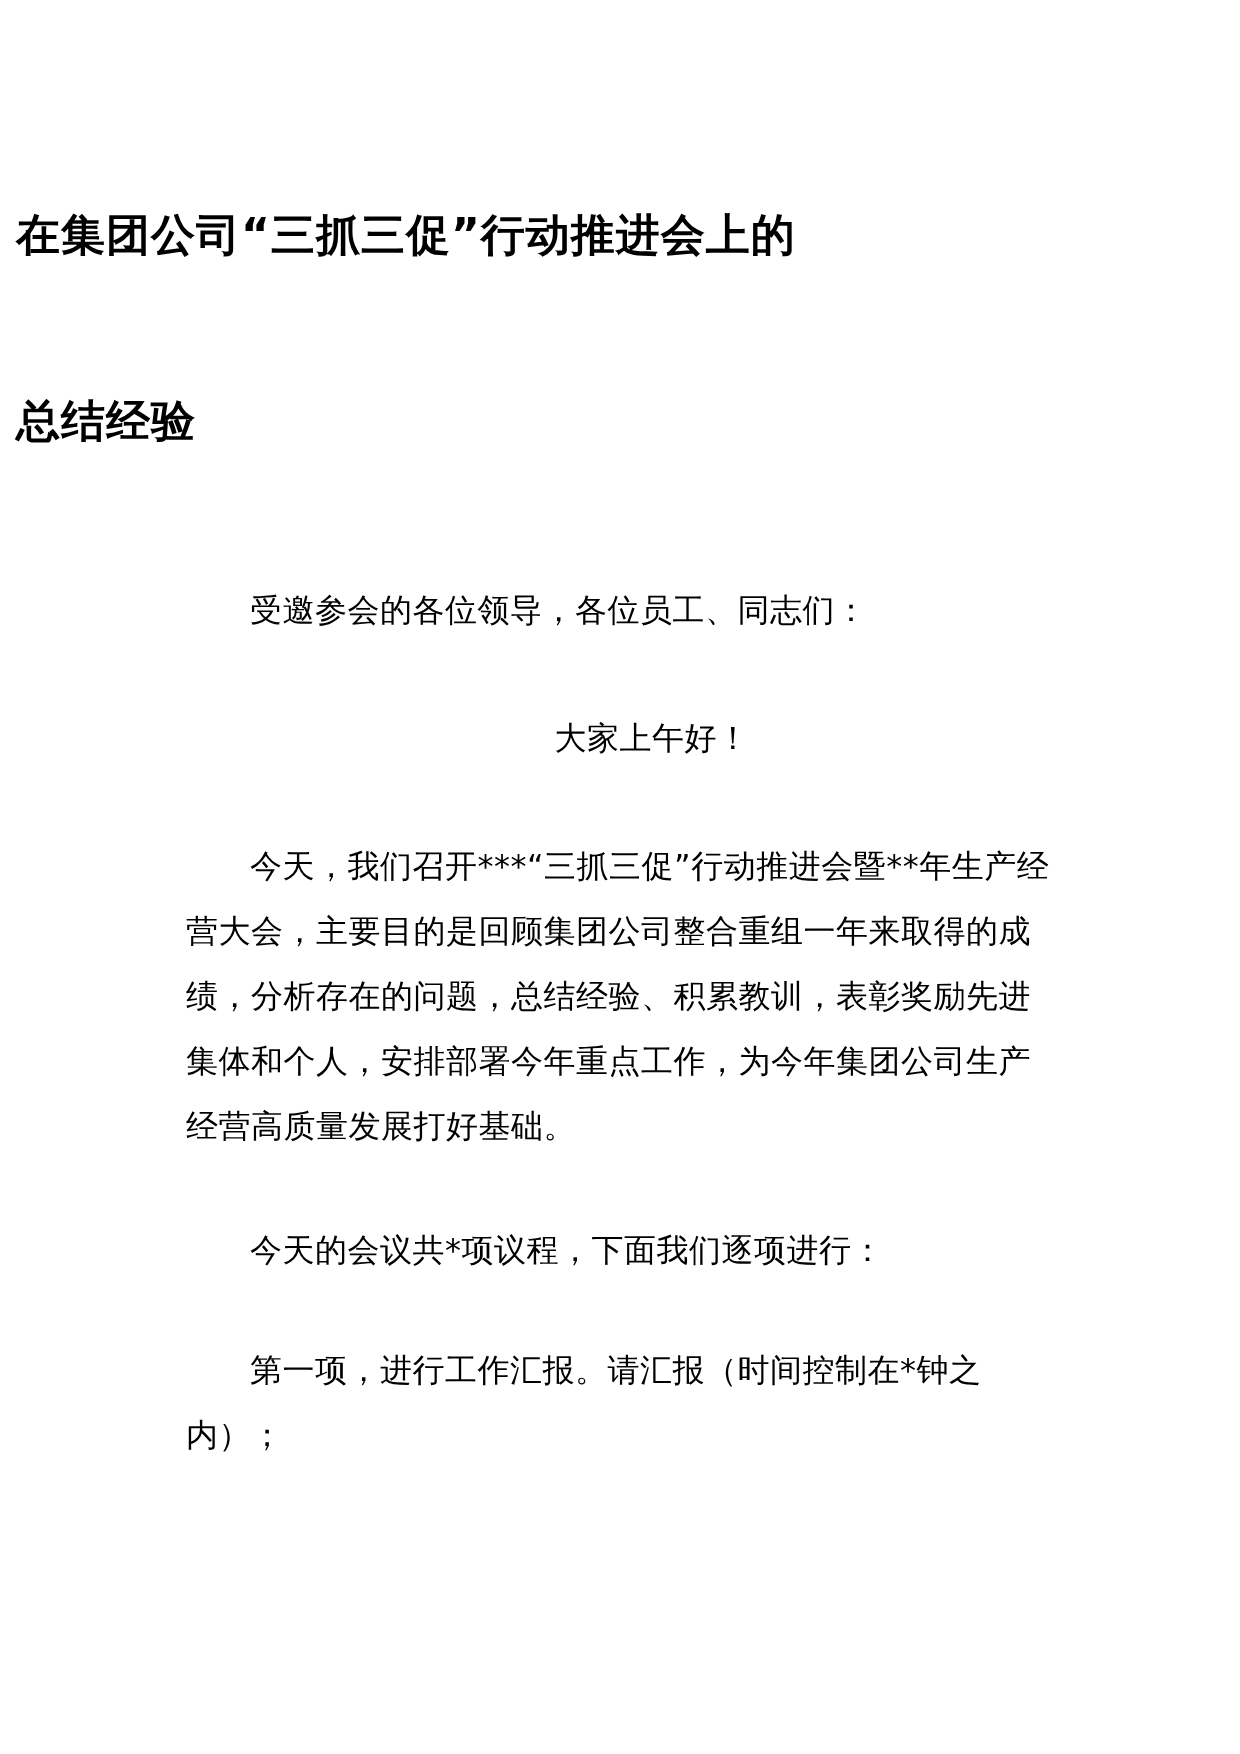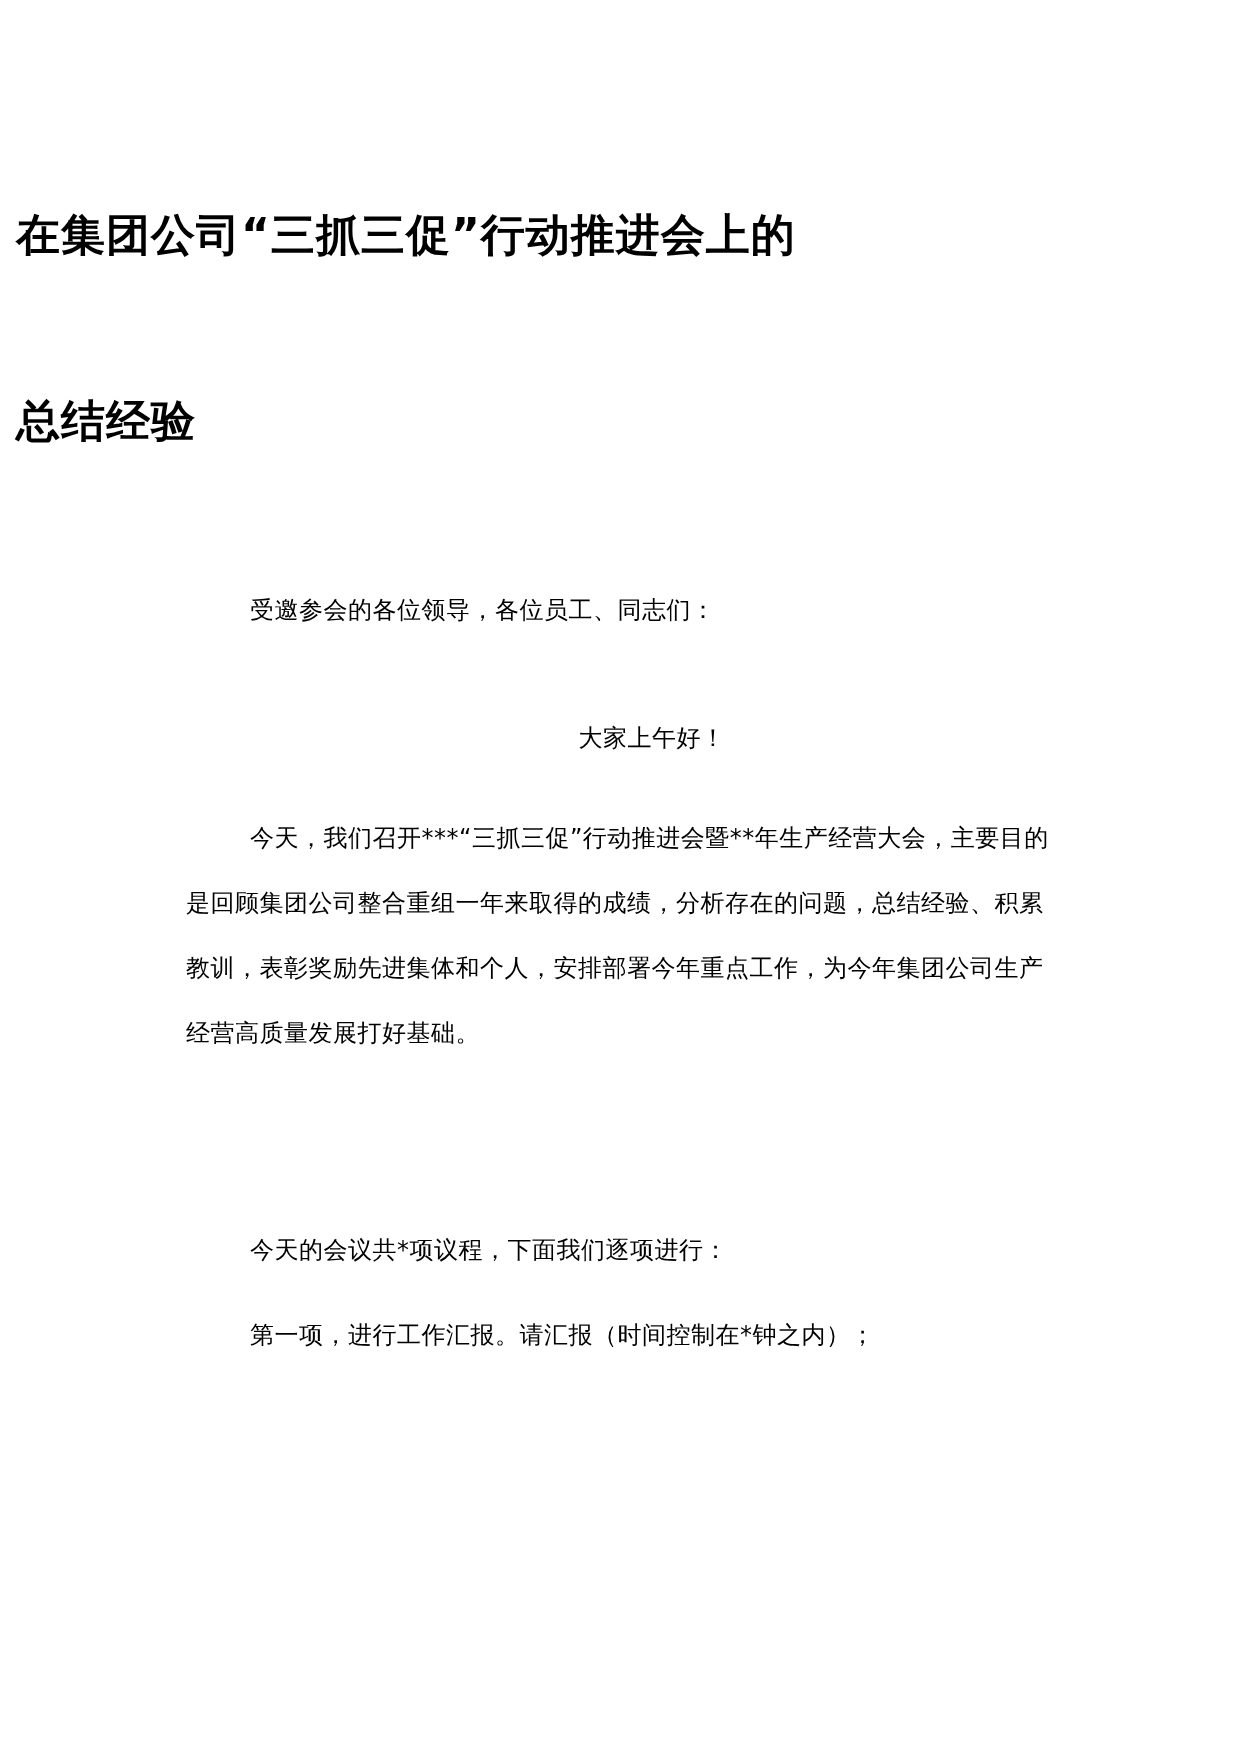--- a/index.html
+++ b/index.html
@@ -2,29 +2,29 @@
 <html><head>
   <meta charset="utf-8">
   <style>
     html, body { margin: 0; padding: 0; background: #ffffff; }
     body { width: 1240px; height: 1754px; position: relative; overflow: hidden;
            font-family: "DejaVu Sans", "Liberation Sans", sans-serif; color: #000; }
     .title { position: absolute; left: 16px; width: 1240px; text-align: left;
              font-weight: bold; font-size: 44px; letter-spacing: 1px; }
     .t1 { top: 206px; }
     .t2 { top: 392px; }
-    .para { position: absolute; left: 186px; width: 868px; font-size: 24px;
+    .para { position: absolute; left: 186px; width: 868px; font-size: 32px;
             line-height: 65px; letter-spacing: 0.5px; }
     .para .ind { display: inline-block; width: 64px; }
   </style>
 </head>
 <body>
 
 <div>
   <div class="title t1">在集团公司“三抓三促”行动推进会上的</div>
   <div class="title t2">总结经验</div>
 
   <div class="para" style="top:578px;"><span class="ind"></span><span>受邀参会的各位领导，各位员工、同志们：</span></div>
   <div class="para" style="top:706px;text-align:center;"><span class="ind"></span><span>大家上午好！</span></div>
-  <div class="para" style="top:806px;"><span class="ind"></span><span>今天，我们召开***“三抓三促”行动推进会暨**年生产经营大会，主要目的是回顾集团公司整合重组一年来取得的成绩，分析存在的问题，总结经验、积累教训，表彰奖励先进集体和个人，安排部署今年重点工作，为今年集团公司生产经营高质量发展打好基础。</span></div>
+  <div class="para" style="top:834px;"><span class="ind"></span><span>今天，我们召开***“三抓三促”行动推进会暨**年生产经营大会，主要目的是回顾集团公司整合重组一年来取得的成绩，分析存在的问题，总结经验、积累教训，表彰奖励先进集体和个人，安排部署今年重点工作，为今年集团公司生产经营高质量发展打好基础。</span></div>
   <div class="para" style="top:1218px;"><span class="ind"></span><span>今天的会议共*项议程，下面我们逐项进行：</span></div>
-  <div class="para" style="top:1303px;"><span class="ind"></span><span>第一项，进行工作汇报。请汇报（时间控制在*钟之内）；</span></div>
+  <div class="para" style="top:1338px;"><span class="ind"></span><span>第一项，进行工作汇报。请汇报（时间控制在*钟之内）；</span></div>
 </div>
 
 </body></html>

